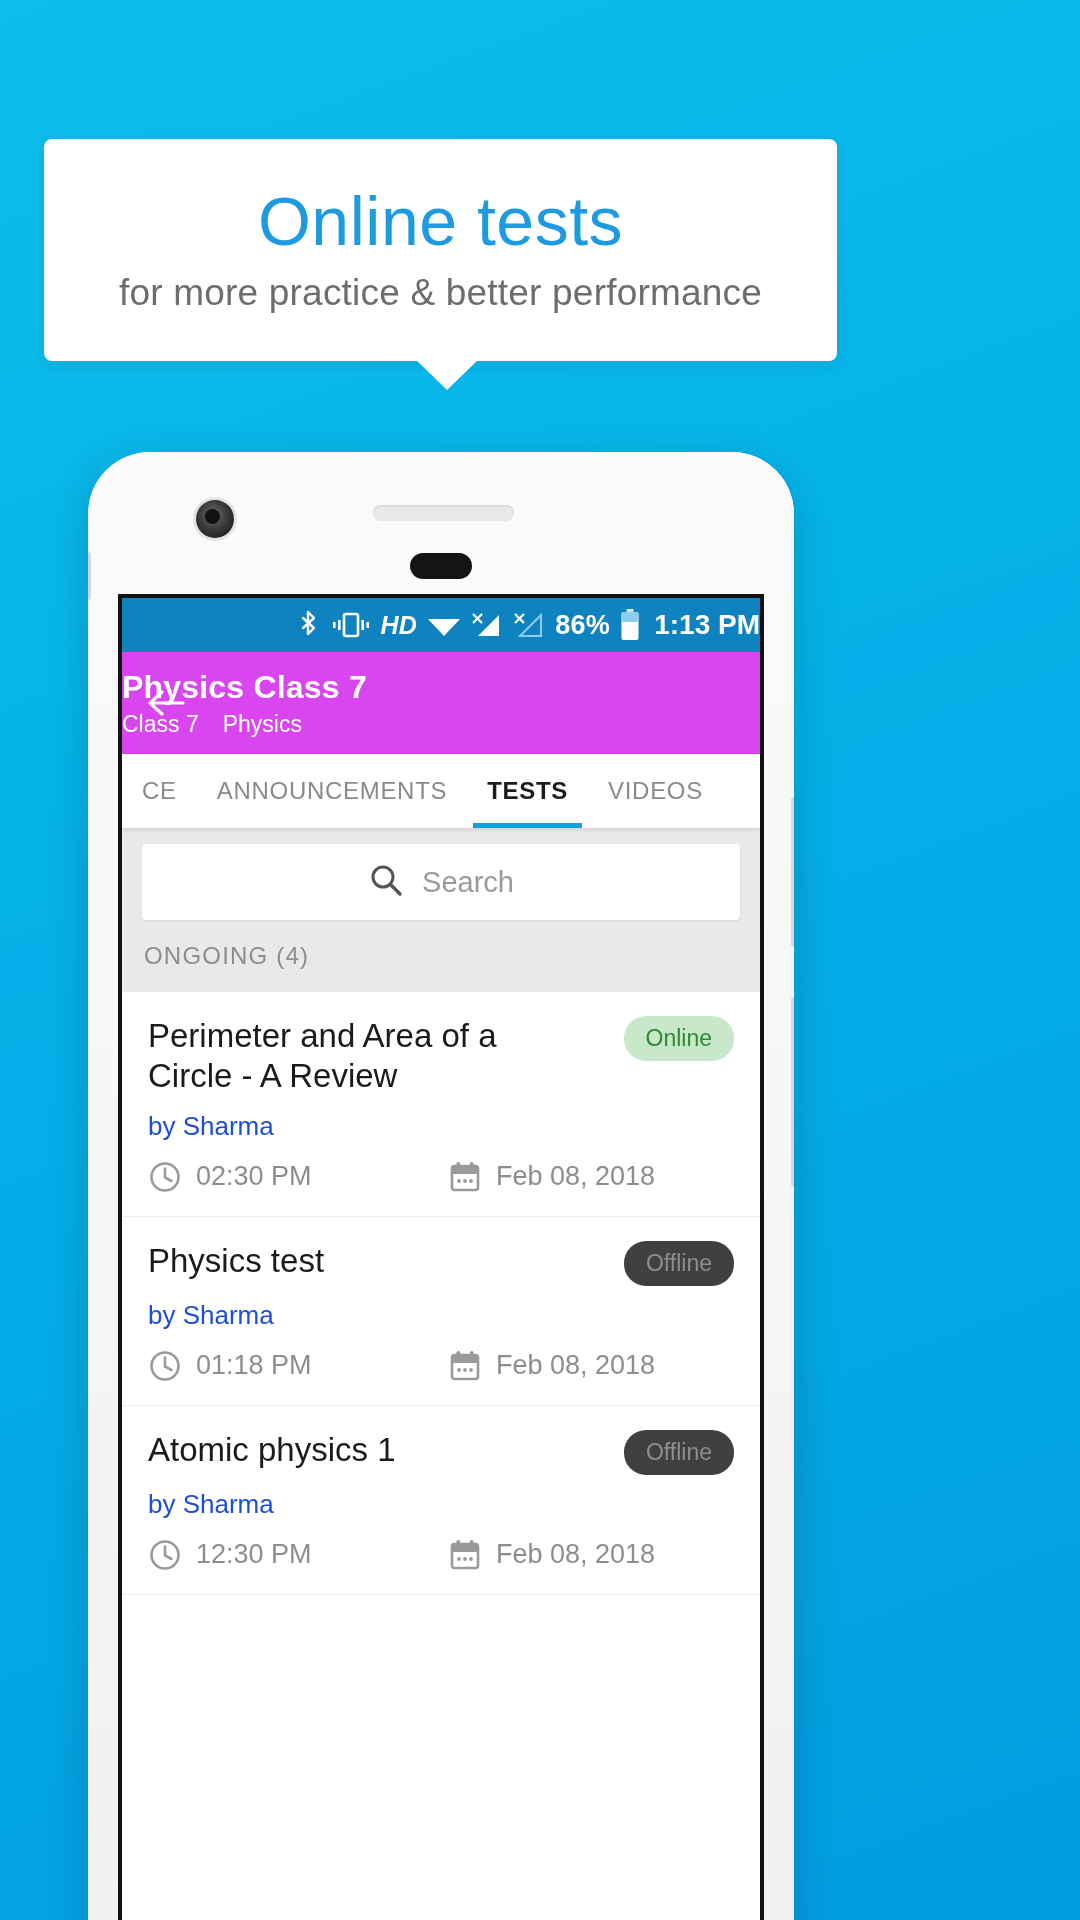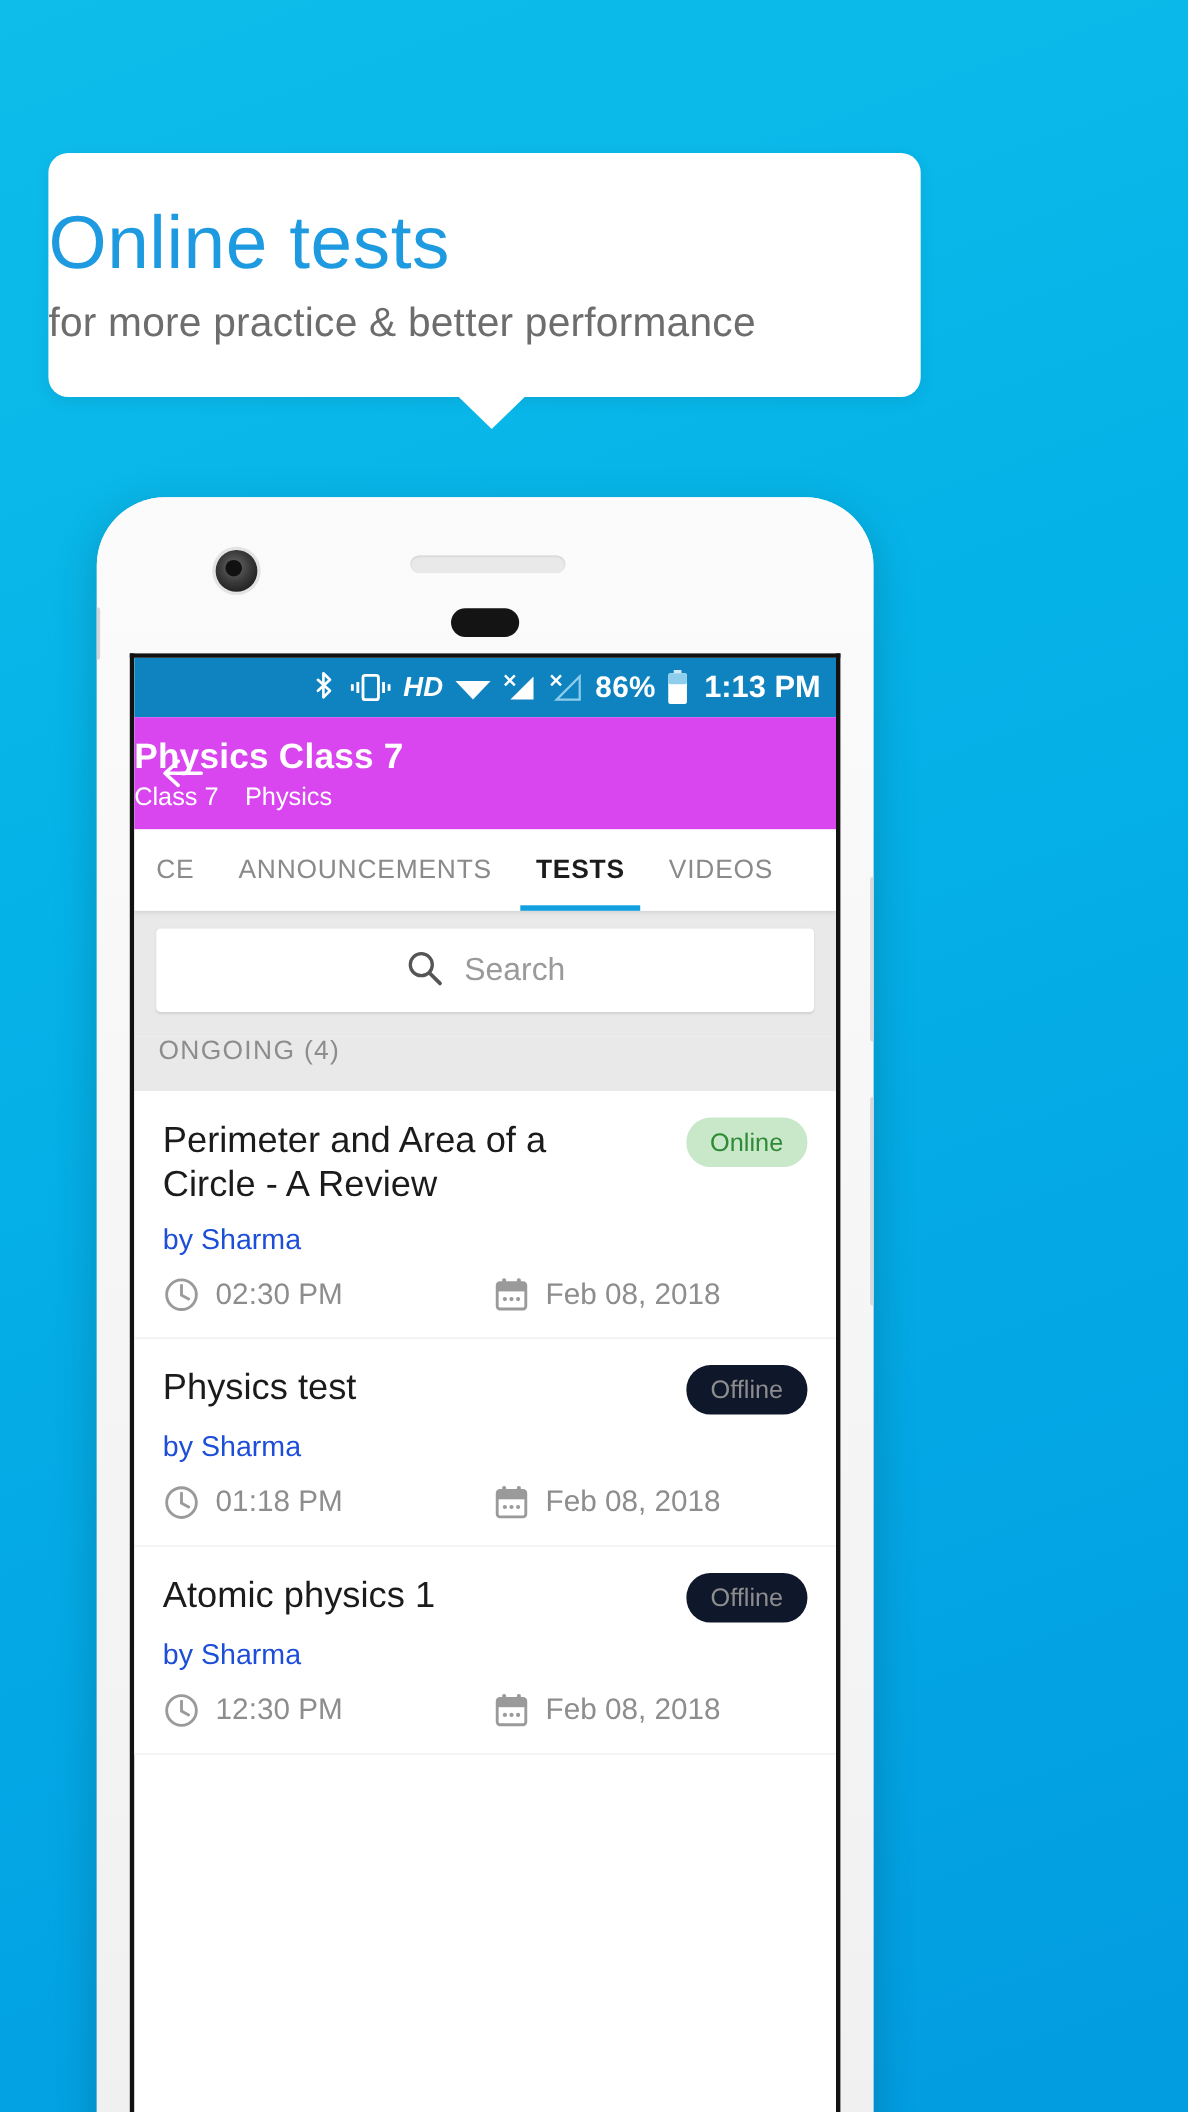--- a/index.html
+++ b/index.html
@@ -7,23 +7,23 @@
   body{
     font-family:"Liberation Sans", sans-serif;
     background: linear-gradient(160deg,#0fbdea 0%,#05b3e8 35%,#029ce0 100%);
     overflow:hidden;
     position:relative;
   }
 
   
   .callout{
     position:absolute; left:44px; top:139px; width:793px; height:222px;
-    background:#ffffff; border-radius:18px;
+    background:#ffffff; border-radius:8px;
     box-shadow:0 4px 14px rgba(0,0,0,.07);
-    display:flex; flex-direction:column; justify-content:center;
+    display:flex; flex-direction:column; align-items:center; justify-content:center;
   }
   .callout-title{
     font-size:68px; color:#1e9be0; font-weight:400; letter-spacing:.5px;
     line-height:1.05;
   }
   .callout-sub{
     margin-top:14px; font-size:37px; color:#6d6d6d; font-weight:400;
     letter-spacing:.2px;
   }
   .callout-tail{
@@ -80,21 +80,21 @@
   .screen{
     position:absolute; left:30px; top:142px; width:646px; height:1358px;
     background:#ffffff; overflow:hidden;
     border:4px solid #121212; border-bottom:none;
   }
 
   
   .statusbar{
     height:54px; background:#0e83bf; color:#fff;
     display:flex; align-items:center; justify-content:flex-end;
-    padding-right:14px; gap:10px;
+    gap:10px;
   }
   .sb-icon{ display:flex; align-items:center; }
   .sb-txt{ font-size:27px; font-weight:700; letter-spacing:.3px; }
   .sb-time{ font-size:28px; font-weight:700; margin-left:4px; }
   .sb-hd{ font-style:italic; font-weight:700; font-size:25px; }
 
   
   .appbar{
     height:102px; background:#d946ef; color:#fff; position:relative;
     display:flex; flex-direction:column; align-items:flex-start; justify-content:center;
@@ -139,21 +139,21 @@
 
   
   .list{ background:#fff; }
   .card{ padding:24px 26px 22px 26px; border-bottom:1px solid #ececec; position:relative; cursor:pointer; }
   .card-top{ display:flex; align-items:flex-start; justify-content:space-between; gap:14px; }
   .card-title{ font-size:33px; color:#1b1b1b; line-height:1.22; max-width:430px; }
   .badge{
     flex:0 0 auto; font-size:23px; padding:9px 22px; border-radius:22px; white-space:nowrap;
   }
   .badge.online{ background:#c9e7c9; color:#2f8a36; }
-  .badge.offline{ background:#0f172a; color:#8d8d8d; }
+  .badge.offline{ background:#404040; color:#8d8d8d; }
   .card-by{ margin-top:14px; font-size:26px; color:#1d4ed8; }
   .card-meta{ margin-top:18px; display:flex; align-items:center; }
   .meta{ display:flex; align-items:center; gap:14px; font-size:27px; color:#8d8d8d; }
   .meta.time{ width:300px; }
   .ico{ width:34px; height:34px; flex:0 0 auto; display:block; }
 </style>
 </head>
 <body>
 
 <div class="callout">

